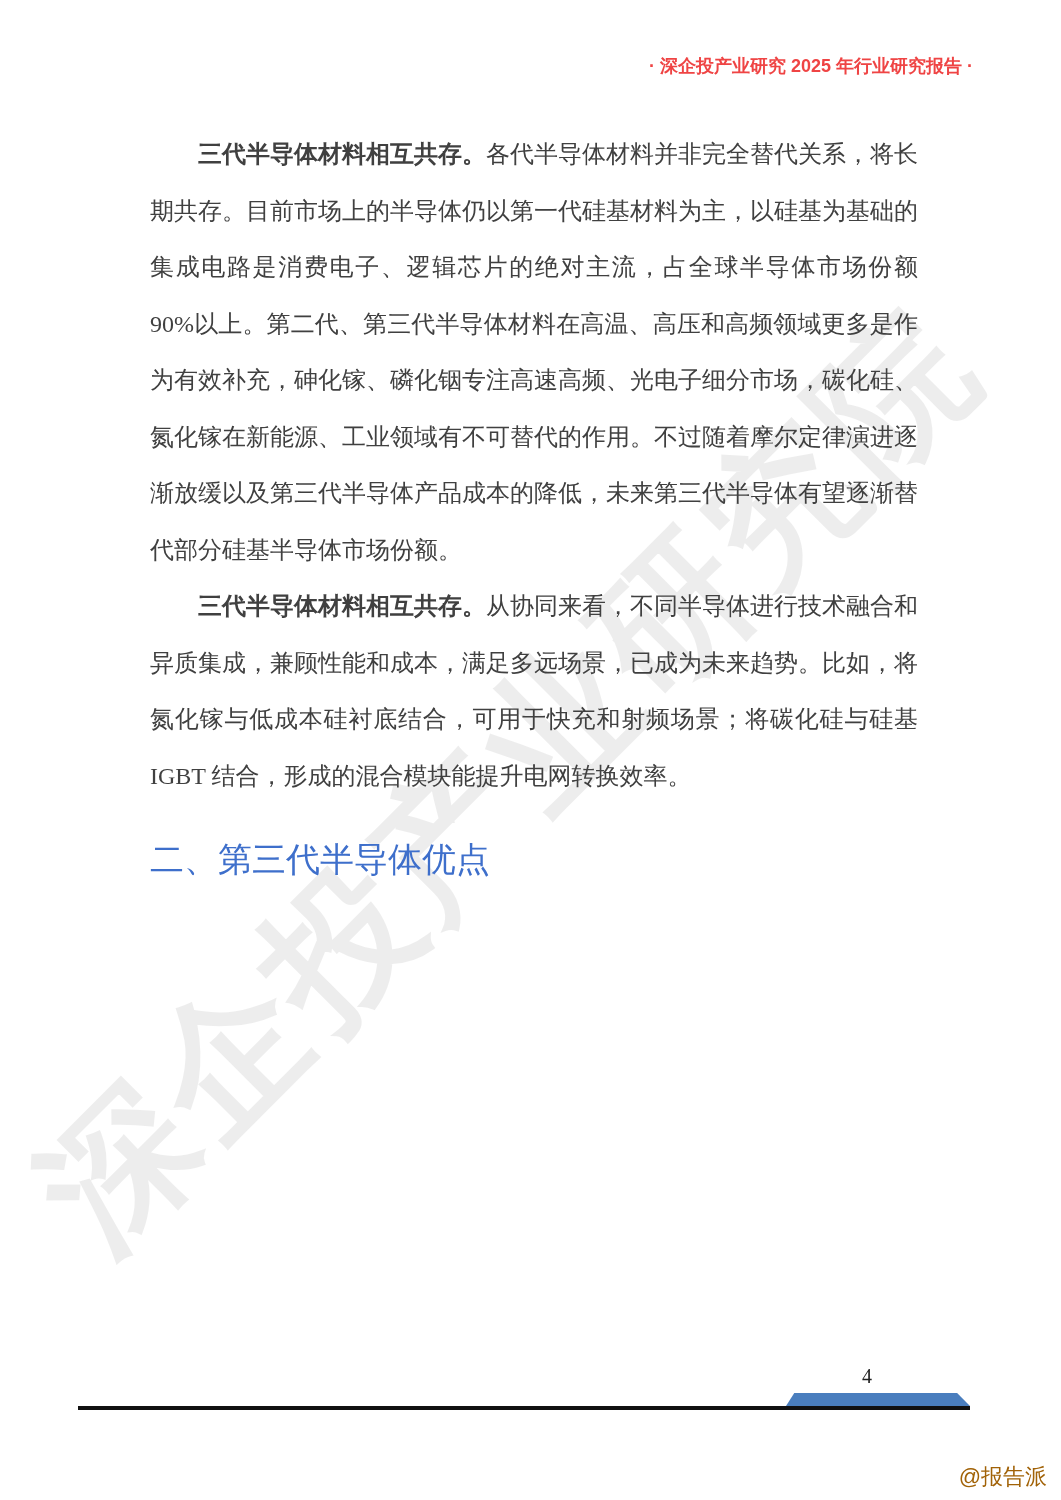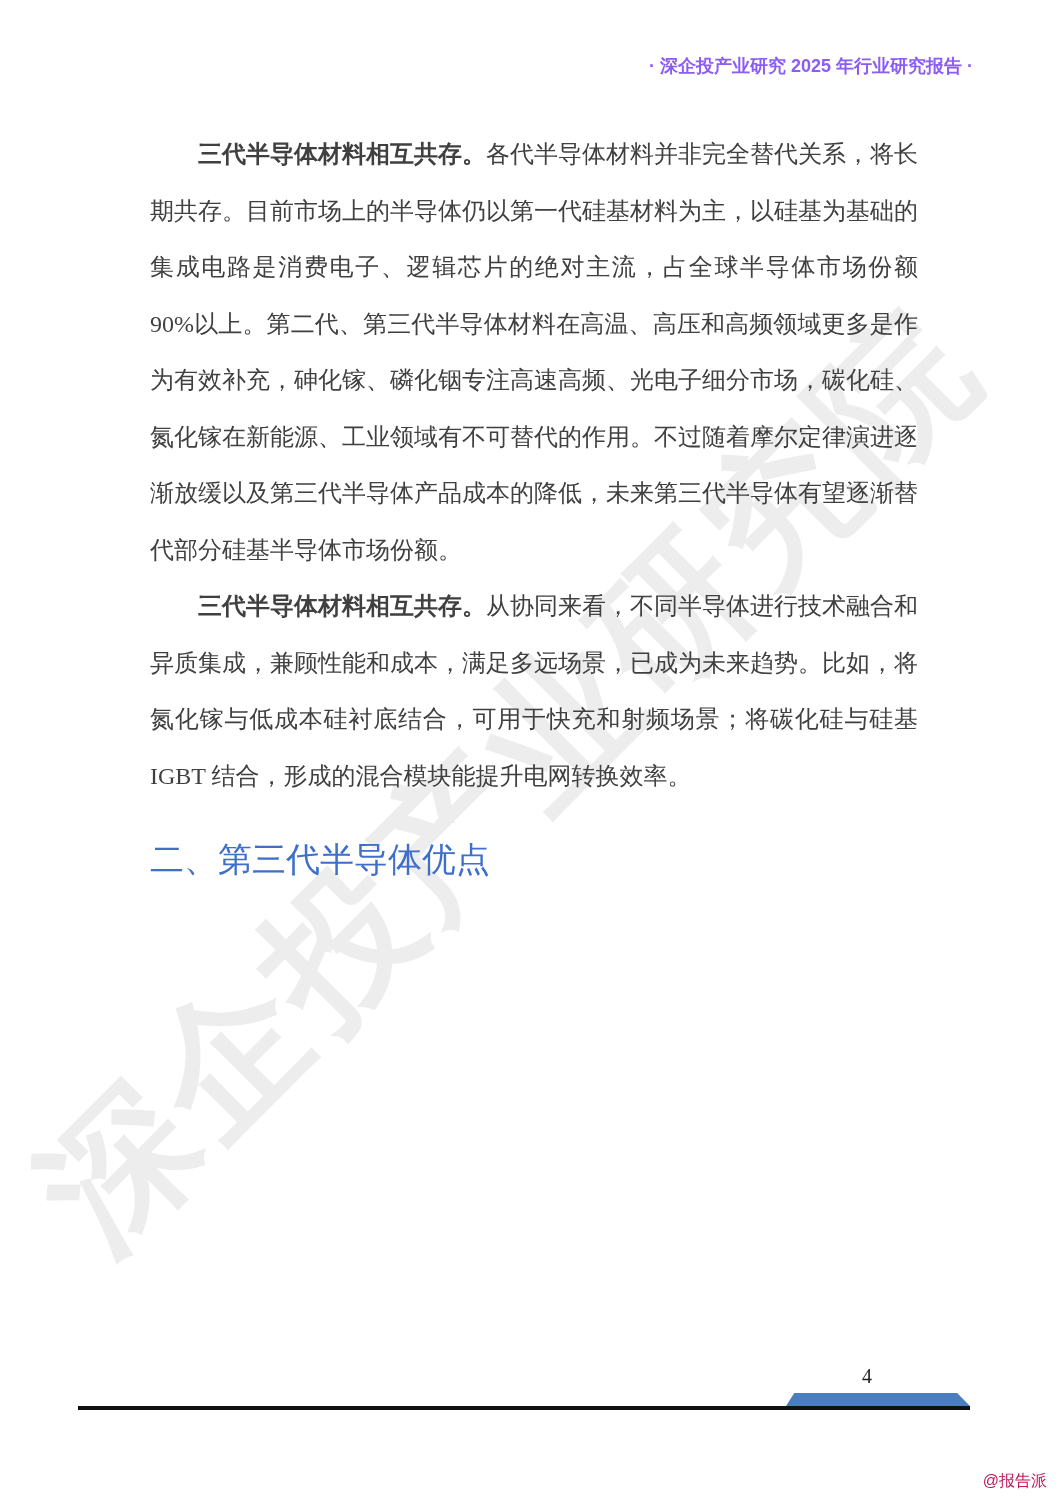--- a/index.html
+++ b/index.html
@@ -28,21 +28,21 @@
     z-index: 0;
     user-select: none;
   }
   .header {
     position: absolute;
     top: 54px;
     right: 88px;
     font-family: "Liberation Sans", sans-serif;
     font-weight: bold;
     font-size: 18px;
-    color: #8b5cf6;
+    color: #ef4444;
     z-index: 2;
   }
   .bodytext {
     position: absolute;
     left: 150px;
     top: 126px;
     width: 768px;
     z-index: 1;
   }
   .bodytext p {
@@ -91,23 +91,23 @@
     top: 1365px;
     font-size: 20px;
     font-family: "Liberation Serif", serif;
     color: #222;
     z-index: 2;
   }
   .corner-watermark {
     position: absolute;
     right: 14px;
     bottom: 8px;
-    font-size: 16px;
+    font-size: 22px;
     font-family: "Liberation Sans", sans-serif;
-    color: #be185d;
+    color: #a16207;
     z-index: 2;
   }
 </style>
 </head>
 <body>
 
 <div class="page">
 
   <div class="watermark">深企投产业研究院</div>
 

